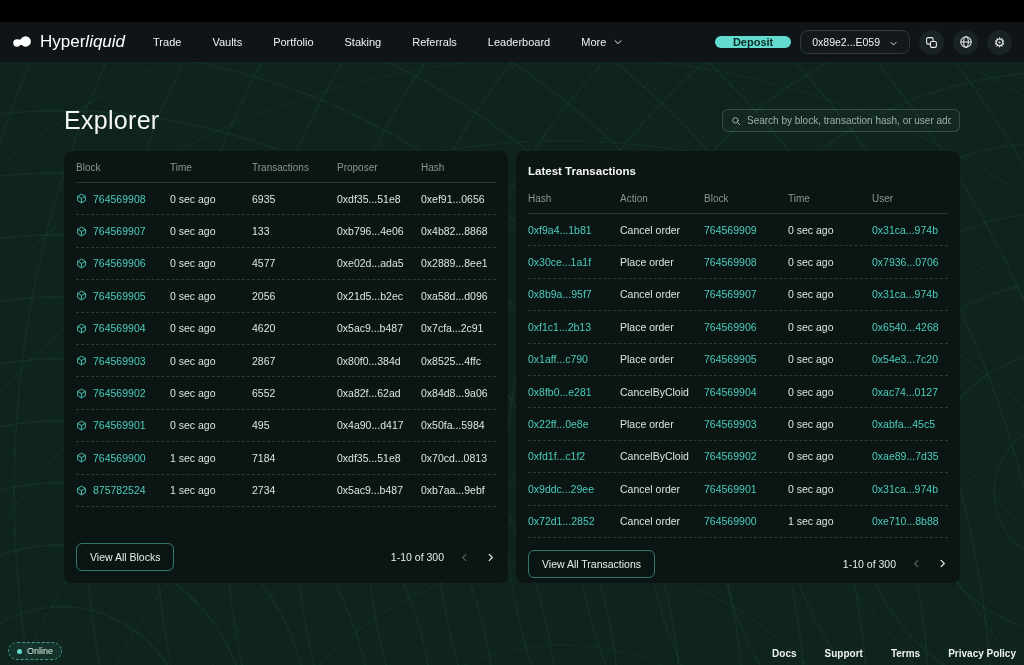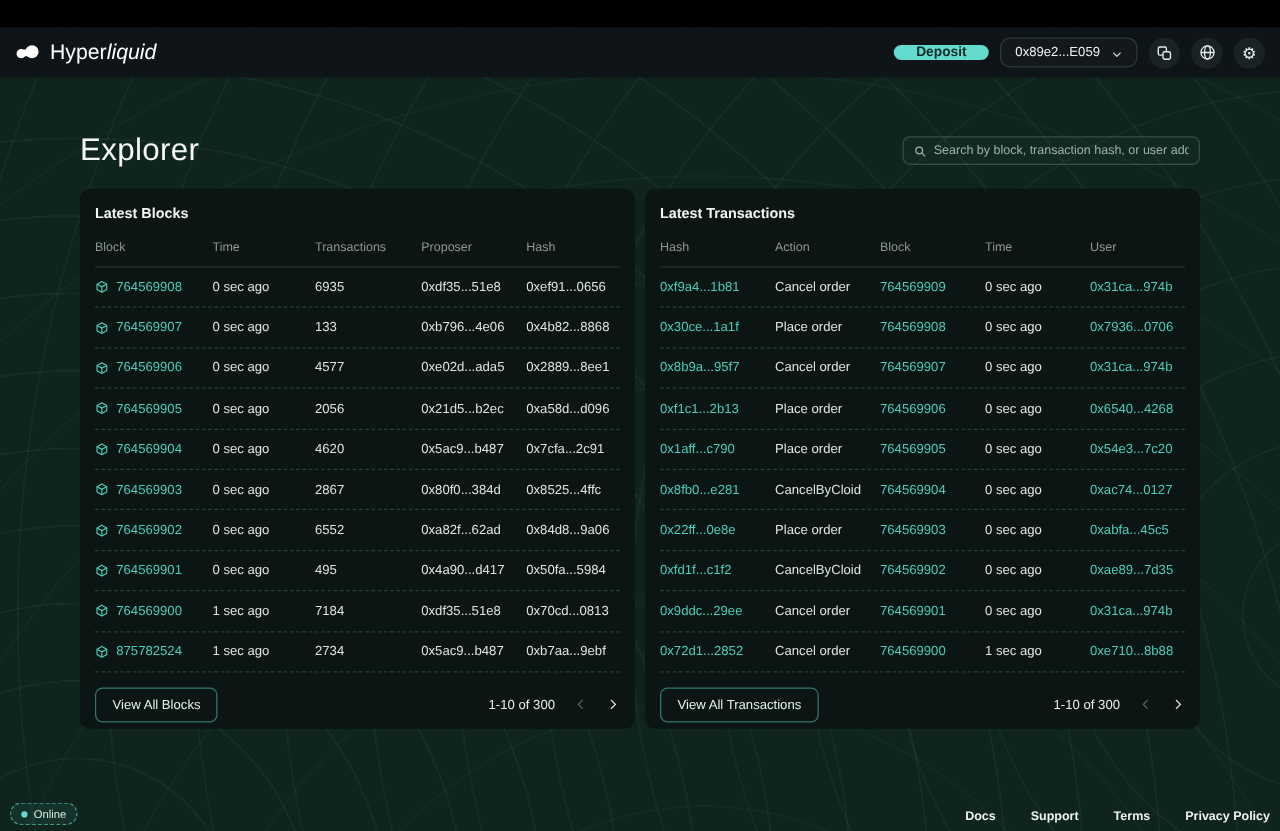--- a/index.html
+++ b/index.html
@@ -121,20 +121,36 @@
 <div class="navbar">
   <div class="brand">
     <span>
       <svg width="21" height="14" viewBox="0 0 34 22" fill="#ffffff">
         <circle cx="8" cy="12.5" r="6"></circle>
         <circle cx="22" cy="10" r="8.5"></circle>
         <rect x="8" y="7" width="14" height="9" rx="4"></rect>
       </svg>
     </span>
     <span><span>Hyper</span><span class="suffix">liquid</span></span>
+  </div>
+  <div class="nav-items">
+    <span class="nav-item">Trade</span>
+    <span class="nav-item">Vaults</span>
+    <span class="nav-item">Portfolio</span>
+    <span class="nav-item">Staking</span>
+    <span class="nav-item">Referrals</span>
+    <span class="nav-item">Leaderboard</span>
+    <span class="nav-item nav-more">
+      <span>More</span>
+      <span>
+        <svg width="10" height="10" viewBox="0 0 24 24" fill="none" stroke="currentColor" stroke-width="2.4" stroke-linecap="round" stroke-linejoin="round">
+            <polyline points="5,9 12,16 19,9"></polyline>
+          </svg>
+      </span>
+    </span>
   </div>
   <div class="nav-right">
     <button class="deposit-btn">Deposit</button>
     <div class="wallet-chip">
       <span>0x89e2...E059</span>
       <span>
         <svg width="9" height="9" viewBox="0 0 24 24" fill="none" stroke="#c6d1cd" stroke-width="2.6" stroke-linecap="round" stroke-linejoin="round">
             <polyline points="5,9 12,16 19,9"></polyline>
           </svg>
       </span>
@@ -168,21 +184,20 @@
             <line x1="15.6" y1="15.6" x2="21" y2="21"></line>
           </svg>
       </span>
       <input type="text" placeholder="Search by block, transaction hash, or user address" style="">
     </div>
   </div>
 
   <div class="panels">
 
     <div class="panel">
-      <div class="panel-title">Latest Blocks</div>
       <div class="thead grid-blocks">
         <span>Block</span>
         <span>Time</span>
         <span>Transactions</span>
         <span>Proposer</span>
         <span>Hash</span>
       </div>
       <div class="tbody">
   <div class="trow grid-blocks">
     <div class="cell block-cell">

